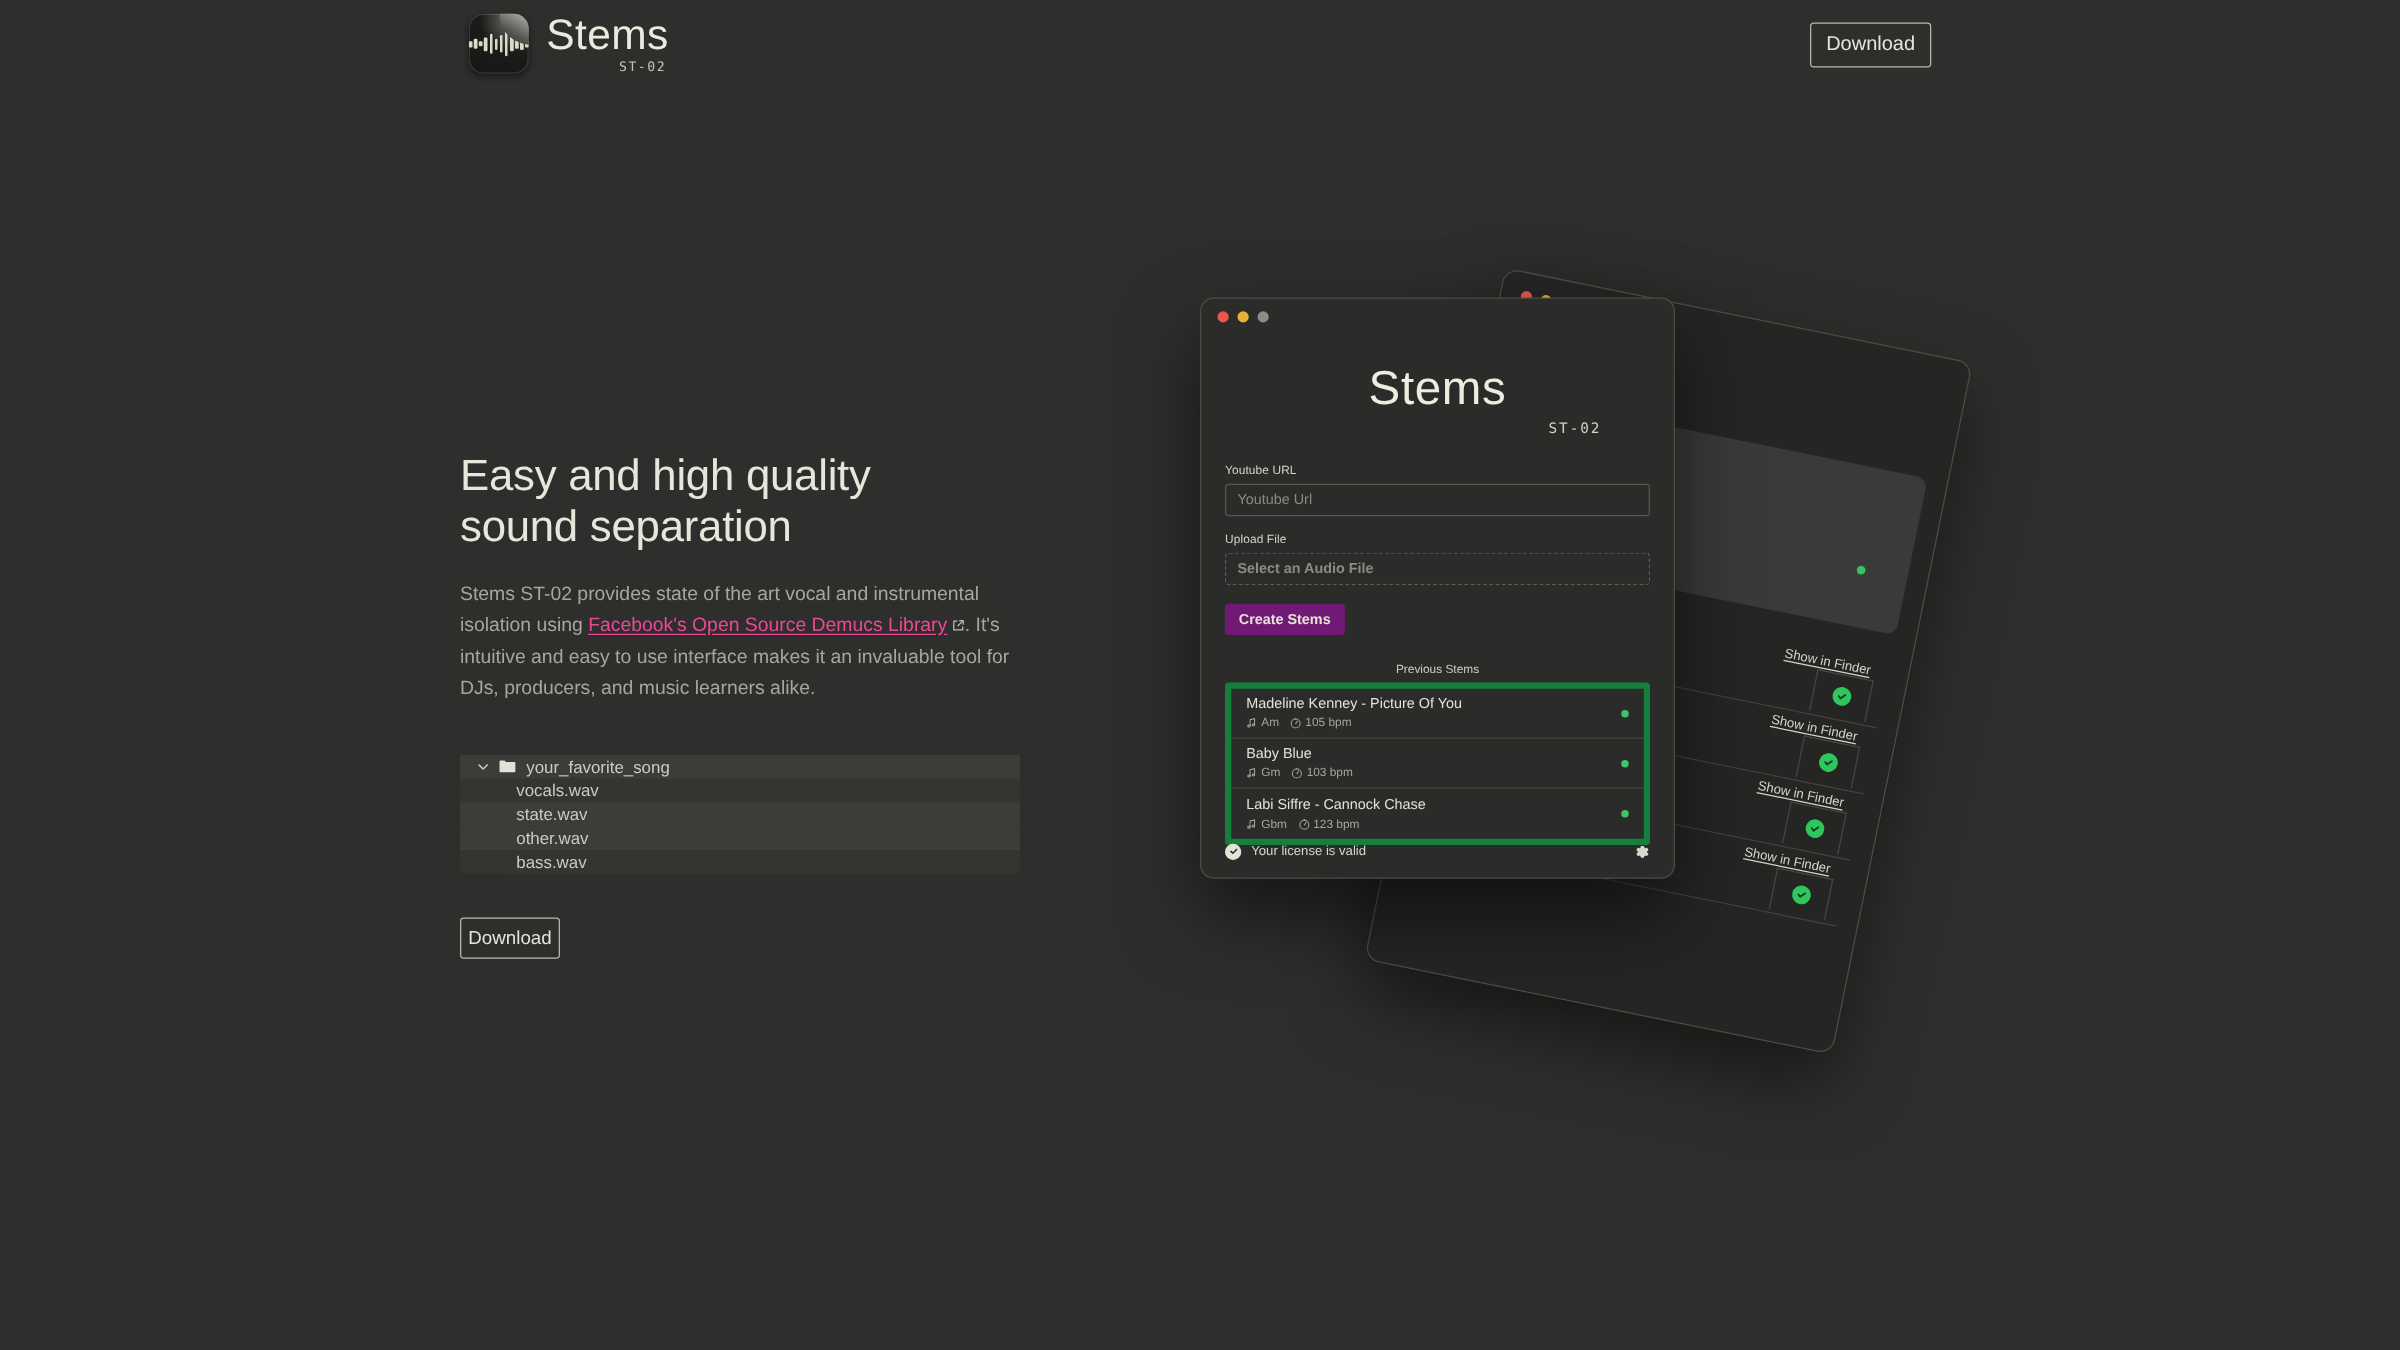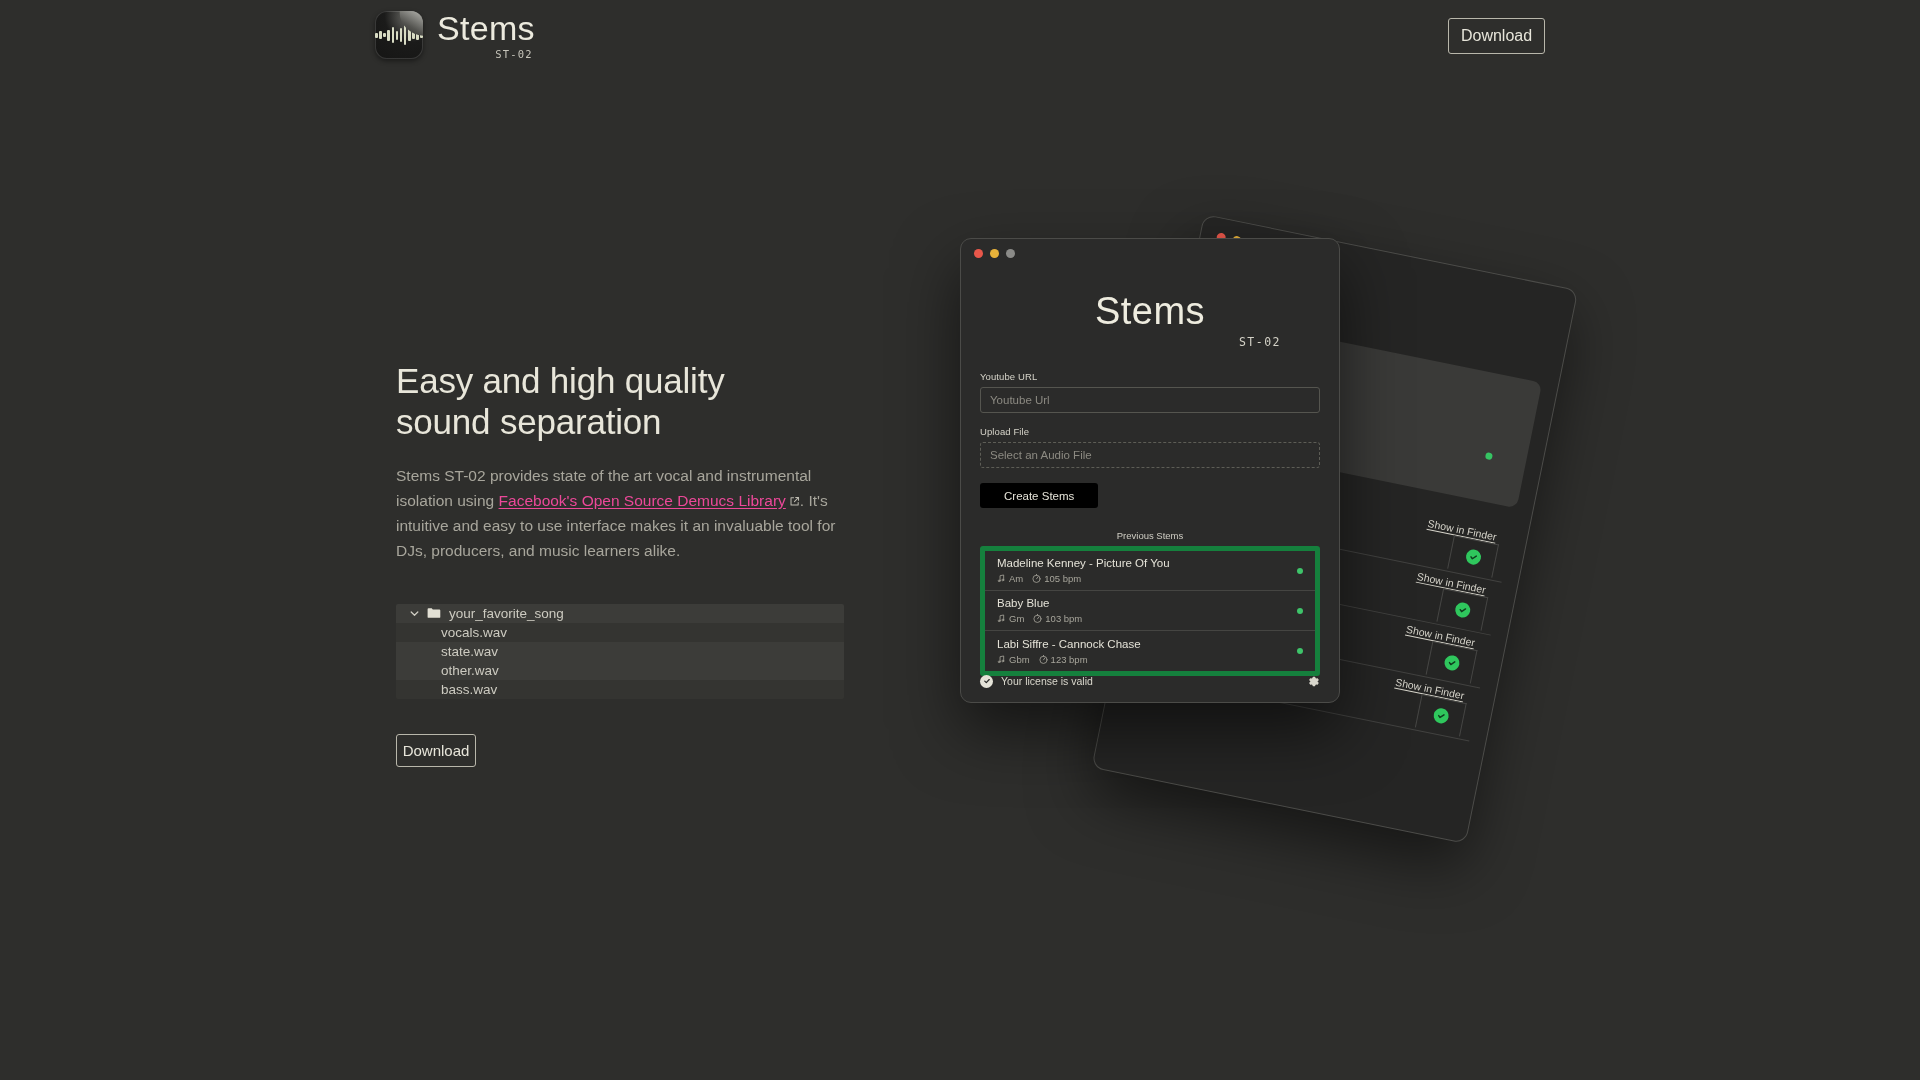--- a/index.html
+++ b/index.html
@@ -109,21 +109,21 @@
     position: absolute;
     right: 375px;
     top: 18px;
     width: 97px;
     height: 36px;
   }
 
   
   .hero-left {
     position: absolute;
-    left: 396px;
+    left: 368px;
     top: 360px;
     width: 452px;
   }
 
   .hero-title {
     font-size: 35px;
     line-height: 1.18;
     font-weight: 400;
     color: #e8e6da;
     letter-spacing: -.2px;
@@ -340,35 +340,36 @@
     height: 26px;
     border: 1px solid #55554f;
     border-radius: 3px;
     display: flex;
     align-items: center;
     padding: 0 9px;
     font-size: 11.5px;
     color: #8c8a82;
     background: transparent;
   }
-  .field-input.dashed { border-style: dashed; border-color: #5d5d56; }
+  .field-input.dashed { border-style: dashed; border-color: #5d5d56; font-weight: bold; }
 
   .field-group + .field-group { margin-top: 13px; }
 
   .btn-create {
     margin-top: 15px;
     height: 25px;
-    padding: 0 24px;
-    background: #000000;
+    padding: 0 11px;
+    background: #701a75;
     border: none;
     border-radius: 3px;
     color: #e6e4d9;
     font-size: 11.5px;
     font-family: "Liberation Sans", sans-serif;
     cursor: pointer;
+    font-weight: bold;
   }
 
   .section-label {
     margin-top: 22px;
     font-size: 9.5px;
     color: #cfcdc3;
     margin-bottom: 5px;
     text-align: center;
   }
 

